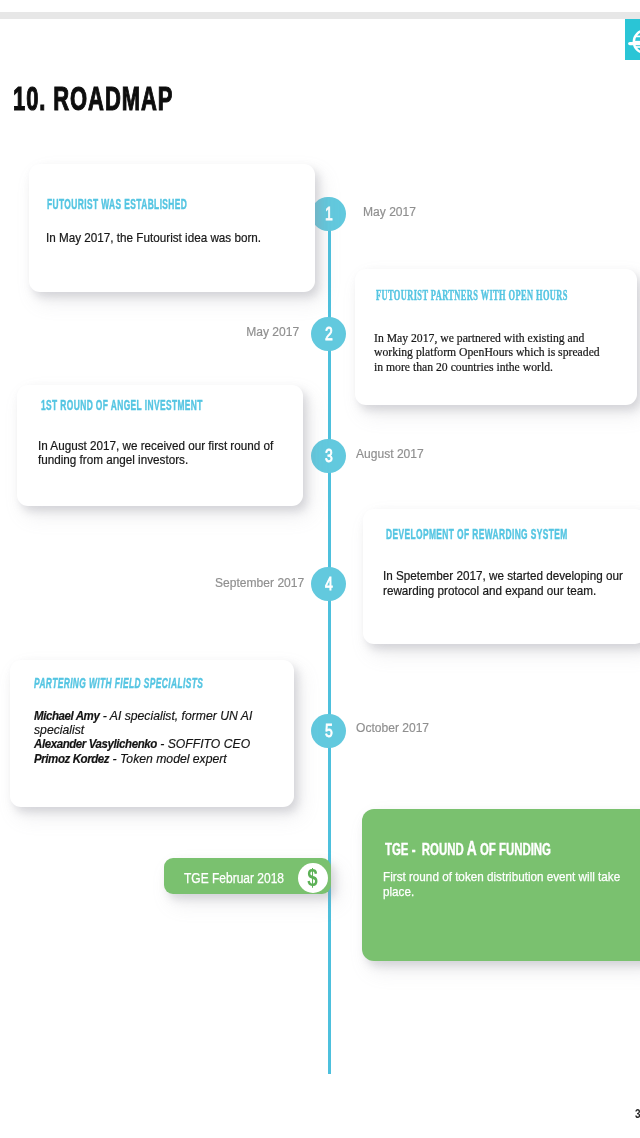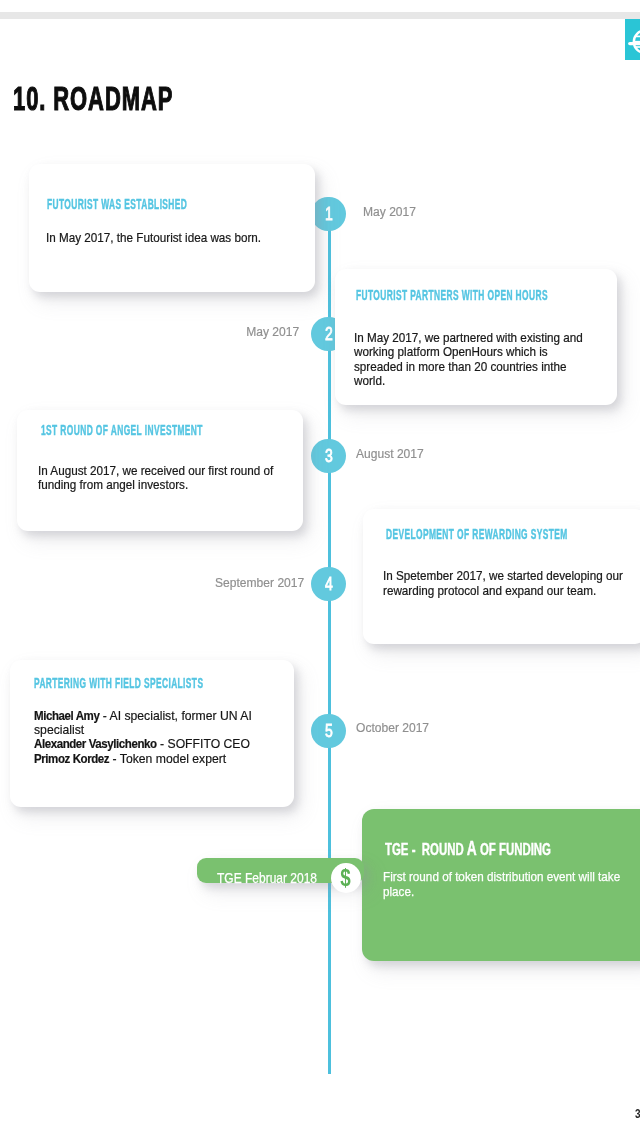--- a/index.html
+++ b/index.html
@@ -92,49 +92,49 @@
 <div class="date r" style="right:341px;top:324.7px;">May 2017</div>
 <div class="date" style="left:356px;top:446.7px;">August 2017</div>
 <div class="date r" style="right:336px;top:575.7px;">September 2017</div>
 <div class="date" style="left:356px;top:720.7px;">October 2017</div>
 
 <div class="card" style="left:29px;top:163.5px;width:286px;height:128.5px;">
   <div class="ch" style="left:17.5px;top:33.5px;">FUTOURIST WAS ESTABLISHED</div>
   <div class="cp" style="left:16.5px;top:67px;width:245px;">In May 2017, the Futourist idea was born.</div>
 </div>
 
-<div class="card" style="left:335px;top:268.5px;width:282px;height:136.5px;">
+<div class="card" style="left:355px;top:268.5px;width:282px;height:136.5px;font-family:Liberation Serif, serif;">
   <div class="ch" style="left:20.5px;top:19.7px;">FUTOURIST PARTNERS WITH OPEN HOURS</div>
   <div class="cp" style="left:18.5px;top:62.5px;width:256px;">In May 2017, we partnered with existing and working platform OpenHours which is spreaded in more than 20 countries inthe world.</div>
 </div>
 
-<div class="card" style="left:17px;top:410px;width:286px;height:120.5px;">
+<div class="card" style="left:17px;top:385px;width:286px;height:120.5px;">
   <div class="ch" style="left:23.6px;top:13px;">1ST ROUND OF ANGEL INVESTMENT</div>
   <div class="cp" style="left:21px;top:54px;width:270px;">In August 2017, we received our first round of funding from angel investors.</div>
 </div>
 
 <div class="card" style="left:362.7px;top:509.3px;width:283px;height:134.7px;">
   <div class="ch" style="left:23.3px;top:17.6px;">DEVELOPMENT OF REWARDING SYSTEM</div>
   <div class="cp" style="left:20.5px;top:60px;width:268px;">In Spetember 2017, we started developing our rewarding protocol and expand our team.</div>
 </div>
 
-<div class="card" style="left:10.3px;top:660.3px;width:284px;height:146.7px;">
+<div class="card" style="left:10.3px;top:660.3px;width:284px;height:146.7px;font-style:italic;">
   <div class="ch" style="left:23.6px;top:16.2px;">PARTERING WITH FIELD SPECIALISTS</div>
   <div class="c5" style="left:23.8px;top:48.5px;width:268px;">
     <span class="pr"><b>Michael Amy</b><span> - AI specialist, former UN AI specialist</span></span>
     <span class="pr"><b>Alexander Vasylichenko</b><span> - SOFFITO CEO</span></span>
     <span class="pr"><b>Primoz Kordez</b><span> - Token model expert</span></span>
   </div>
 </div>
 
 <div class="gbox" style="left:362.4px;top:808.8px;width:290px;height:152px;">
   <div class="gh" style="left:22.6px;top:27.8px;"><span>TGE -  ROUND </span><span class="big">A</span><span> OF FUNDING</span></div>
   <div class="gp" style="left:21px;top:61.5px;width:268px;">First round of token distribution event will take place.</div>
 </div>
 
-<div class="pill" style="left:197px;top:857.7px;width:166.6px;height:25px;text-align:right;">
+<div class="pill" style="left:164px;top:857.7px;width:166.6px;height:36px;text-align:right;">
   <div class="pill-t" style="left:19.75px;top:13.3px;">TGE Februar 2018</div>
   <div class="dollar" style="left:133.8px;top:5.3px;">
       <span>$</span>
     </div>
 </div>
 
 <div class="pgnum" style="left:635.4px;top:1107px;">33</div>
 
 </body></html>

